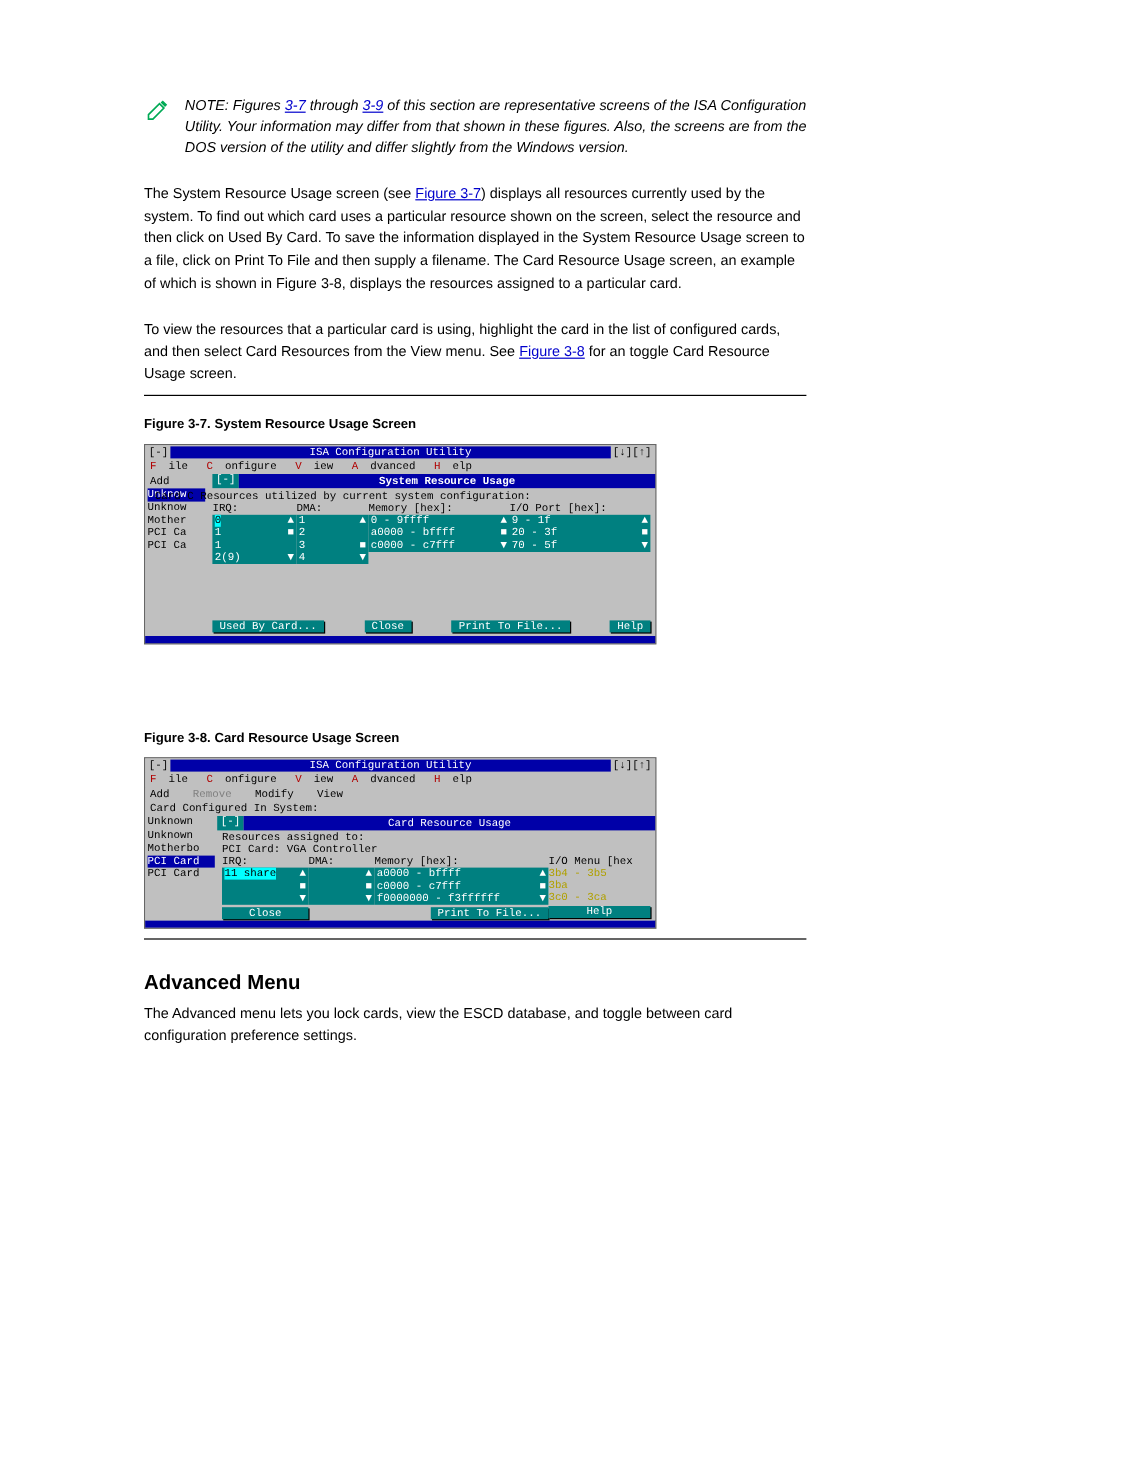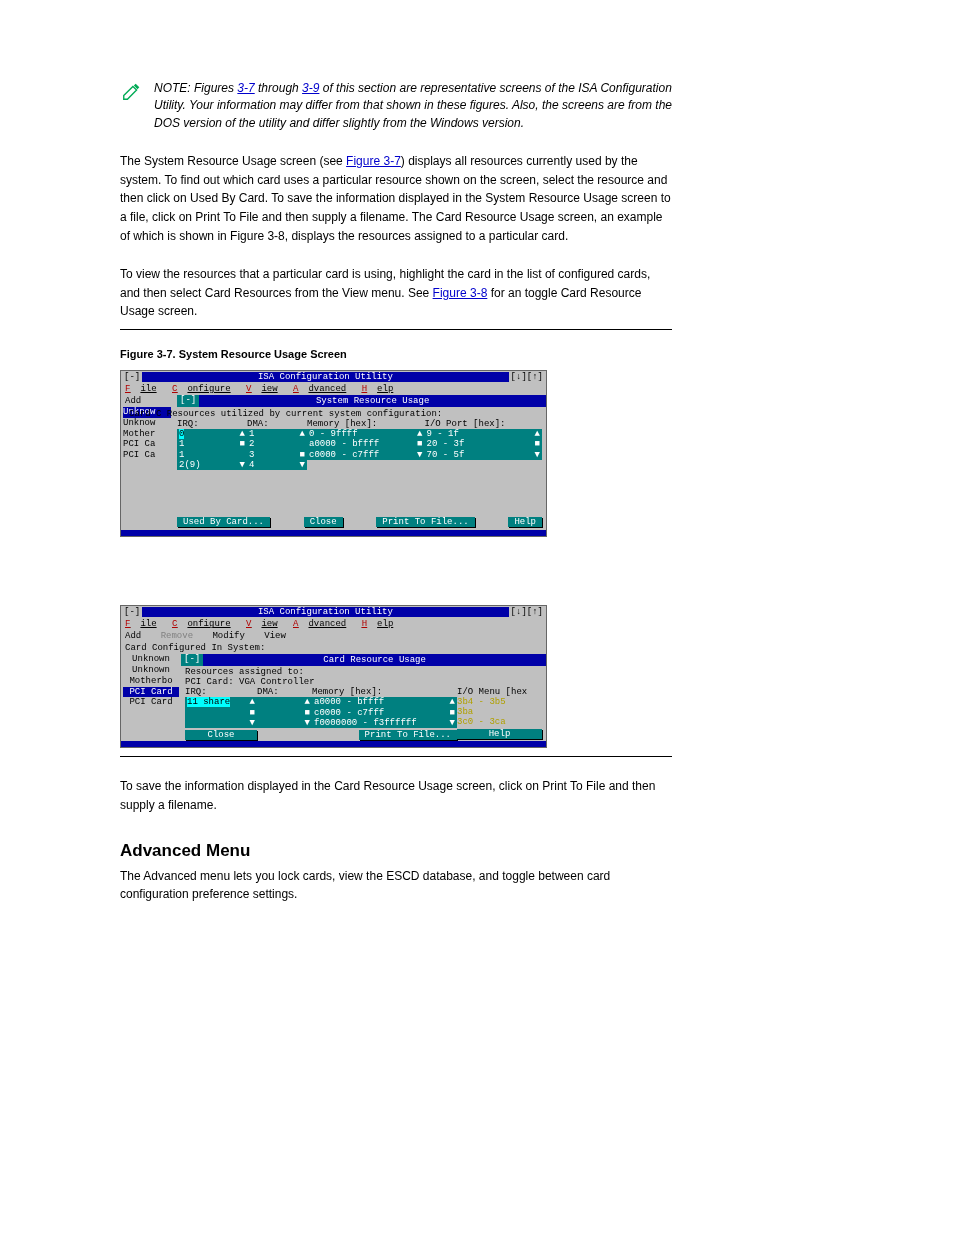--- a/index.html
+++ b/index.html
@@ -76,21 +76,21 @@
     color:#fff;
     text-align:center;
     padding:0 4px;
     margin:0 2px;
   }
   .mbar {
     background:#c0c0c0;
     color:#000;
     padding:1px 4px;
   }
-  .mbar span { margin-right:10px;text-decoration:underline; }
+  .mbar span { margin-right:10px; }
   .mbar .hl { color:#b00000; }
   .subbar {
     background:#c0c0c0;
     padding:1px 4px;
   }
   .bluebar {
     background:#0000a8;
     color:#fff;
     text-align:center;
     padding:1px 0;
@@ -102,21 +102,20 @@
     line-height:1.2;
     padding:0 2px;
   }
   .side .sel { background:#0000a8; color:#fff; }
   .side2 {
     width:56px;
     background:#c0c0c0;
     color:#000;
     line-height:1.2;
     padding:0 2px;
-    text-align:center;
   }
   .side2 .sel { background:#0000a8; color:#fff; }
   .panel {
     flex:1;
     background:#c0c0c0;
     color:#000;
     padding:2px 4px;
   }
   .cols {
     display:flex;
@@ -194,21 +193,21 @@
       <span><span class="hl">F</span>ile</span>
       <span><span class="hl">C</span>onfigure</span>
       <span><span class="hl">V</span>iew</span>
       <span><span class="hl">A</span>dvanced</span>
       <span><span class="hl">H</span>elp</span>
     </div>
     <div style="display:flex;">
       <div class="subbar" style="width:48px;"><span class="hl">A</span>dd</div>
       <div style="flex:1;display:flex;">
         <div style="background:#008080;color:#fff;padding:0 3px;">[-]</div>
-        <div class="bluebar" style="flex:1;">System Resource Usage</div>
+        <div class="bluebar" style="flex:1;font-weight:bold;">System Resource Usage</div>
       </div>
     </div>
     <div style="display:flex;">
       <div class="side">
         <div class="sel">Unknow</div>
         <div>Unknow</div>
         <div>Mother</div>
         <div>PCI Ca</div>
         <div>PCI Ca</div>
       </div>
@@ -256,20 +255,21 @@
           <div class="btn">Print To File...</div>
           <div class="btn">Help</div>
         </div>
       </div>
     </div>
     <div style="background:#0000a8;height:6px;"></div>
   </div>
 
   <div style="height:60px;"></div>
 
+  <div class="caption">Figure 3-8. Card Resource Usage Screen</div>
 
   <div class="screenshot">
     <div class="tbar">
       <span>[-]</span>
       <span class="tbar-title">ISA Configuration Utility</span>
       <span>[↓][↑]</span>
     </div>
     <div class="mbar">
       <span><span class="hl">F</span>ile</span>
       <span><span class="hl">C</span>onfigure</span>
@@ -338,19 +338,18 @@
             </div>
           </div>
         </div>
       </div>
     </div>
     <div style="background:#0000a8;height:6px;"></div>
   </div>
 
   <hr class="rule">
 
-  <div class="para">To save the information displayed in the Card Resource Usage screen, click on Print To File and then supply a filename.</div>
 
   <h2 class="sect">Advanced Menu</h2>
 
   <div class="para" style="margin-top:6px;">The Advanced menu lets you lock cards, view the ESCD database, and toggle between card configuration preference settings.</div>
 
 </div>
 
 </body></html>

